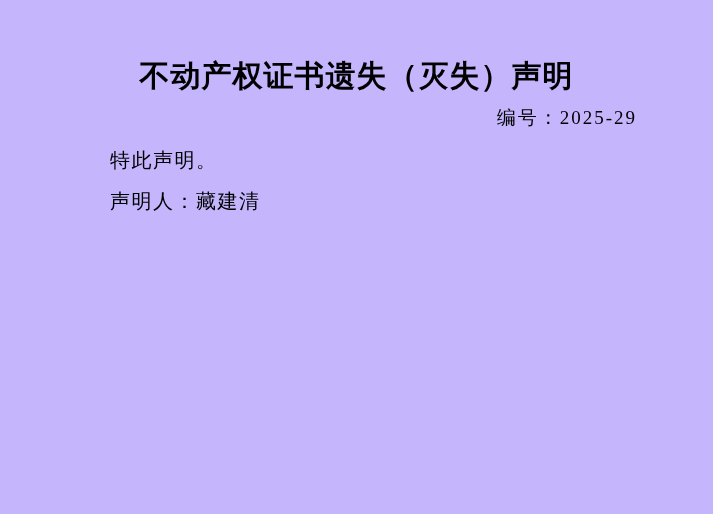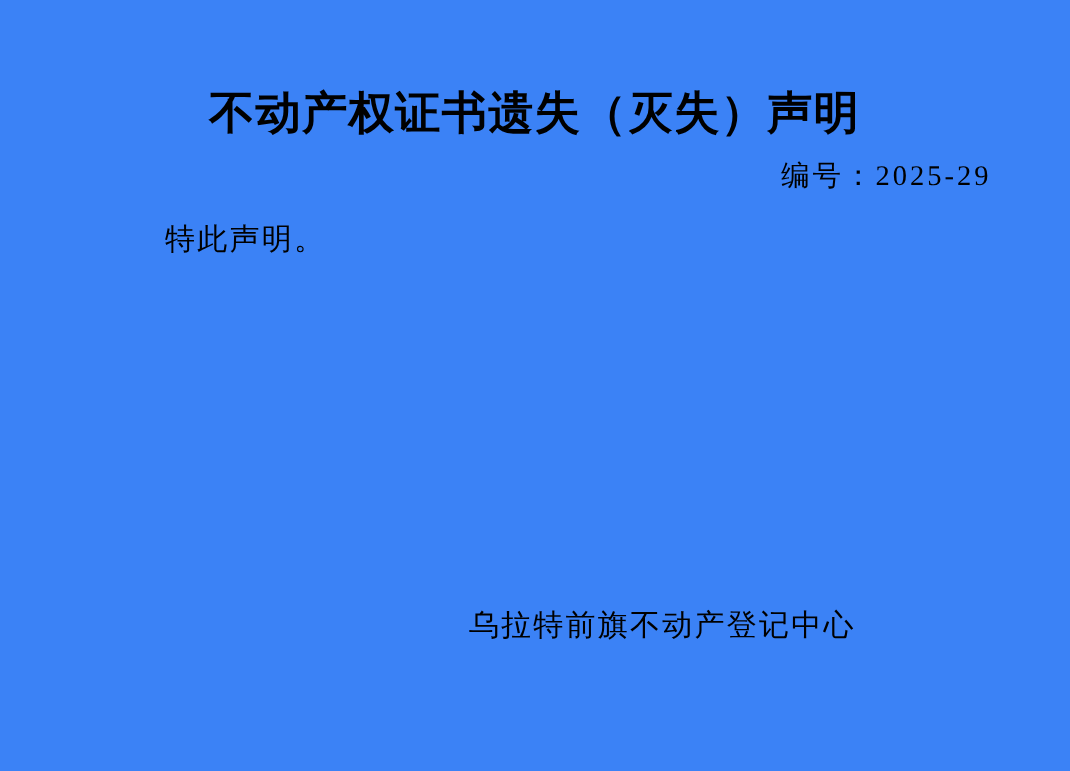--- a/index.html
+++ b/index.html
@@ -4,38 +4,38 @@
 <style>
   html, body {
     margin: 0;
     padding: 0;
     background: #ffffff;
   }
   .page {
     position: relative;
     width: 713px;
     height: 514px;
-    background: #3b82f6;
+    background: #c4b5fd;
     color: #000000;
     font-family: "Liberation Serif", "DejaVu Serif", serif;
     box-sizing: border-box;
     overflow: hidden;
   }
   .title {
     margin: 0;
     padding-top: 57px;
     text-align: center;
     font-size: 30px;
     line-height: 38px;
     font-weight: bold;
     letter-spacing: 1px;
   }
   .doc-number {
     margin-top: 8px;
-    padding-right: 52px;
+    padding-right: 76px;
     text-align: right;
     font-size: 19px;
     line-height: 30px;
     letter-spacing: 2px;
   }
   .body-block {
     margin: 7px 62px 0 60px;
     font-size: 20px;
     line-height: 41px;
     letter-spacing: 1.5px;
@@ -72,19 +72,21 @@
   <h1 class="title">不动产权证书遗失（灭失）声明</h1>
 
   <div class="doc-number">
     <span>编号：</span><span>2025-29</span>
   </div>
 
   <div class="body-block">
 
     <p class="indent-line">特此声明。</p>
 
+    <p class="indent-line">
+      <span>声明人：</span><span>藏建清</span>
+    </p>
   </div>
 
   <div class="signature-block">
-    <p>乌拉特前旗不动产登记中心</p>
   </div>
 
 </div>
 
 </body></html>

